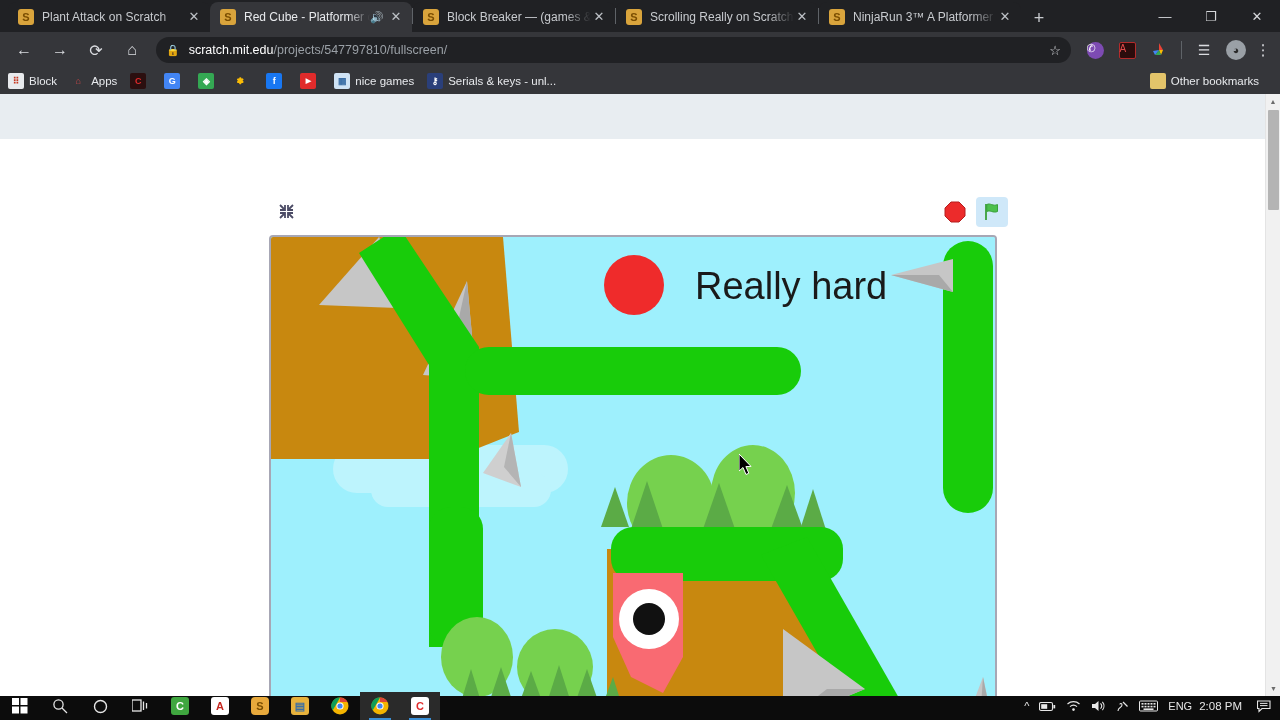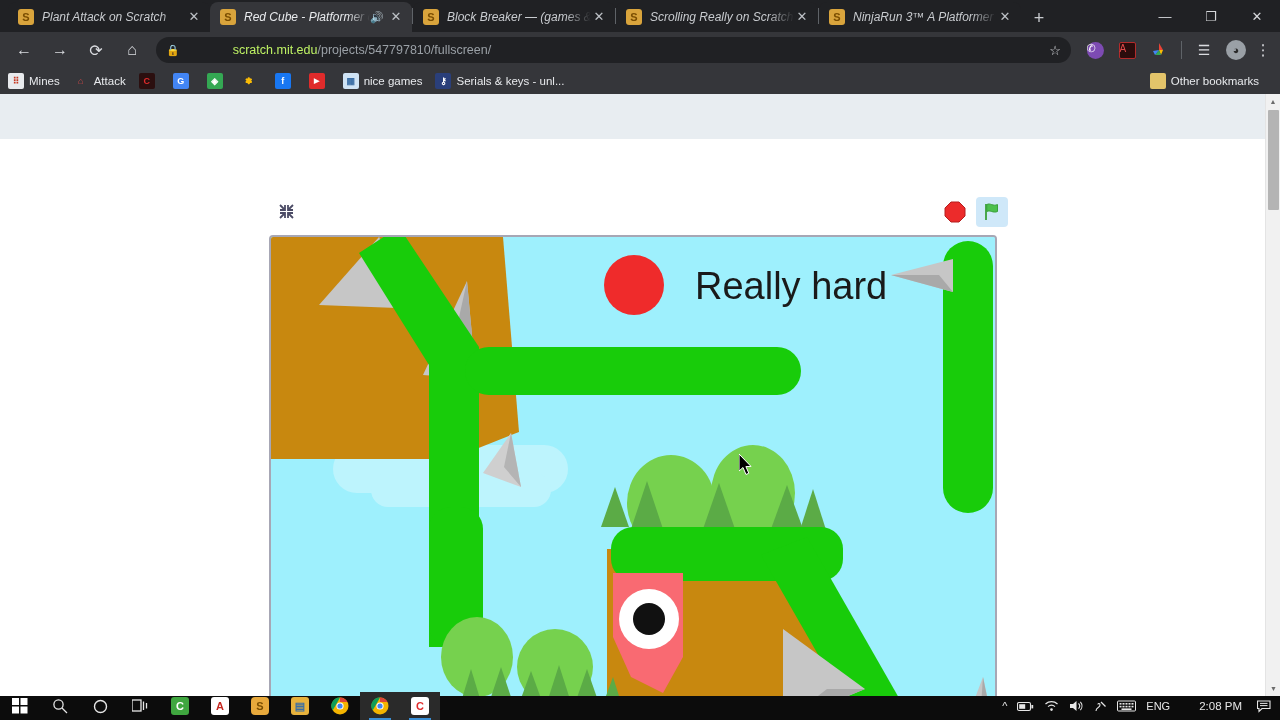--- a/index.html
+++ b/index.html
@@ -26,21 +26,20 @@
   .tab .favicon {
     width: 16px; height: 16px; flex: 0 0 16px; margin-right: 8px;
     border-radius: 3px; display: flex; align-items: center;
     justify-content: center; font-size: 11px; font-weight: bold;
   }
   .fav-scratch { background: #d9a43c; color: #7a4d00; border-radius: 50%; }
   .tab .tab-title {
     flex: 1 1 auto; white-space: nowrap; overflow: hidden;
     -webkit-mask-image: linear-gradient(to right,#000 82%,transparent 100%);
     mask-image: linear-gradient(to right,#000 82%,transparent 100%);
-    font-style: italic;
   }
   .tab .audio-ico { width: 14px; margin-right: 4px; color:#c8cbcf; font-size:11px; }
   .tab .tab-close {
     width: 16px; height: 16px; flex: 0 0 16px; line-height: 15px;
     text-align: center; font-size: 13px; color: #bdc1c6;
   }
   .tab-sep { width:1px; height:16px; background:#5f6368; align-self:center; }
   .newtab {
     width: 28px; height: 28px; color:#c8cbcf; font-size: 18px;
     display:flex; align-items:center; justify-content:center; margin-left: 4px;
@@ -53,21 +52,21 @@
 
   .toolbar { height: 36px; display: flex; align-items: center; padding: 0 6px; background:#35363a; }
   .navbtn { width: 30px; height: 30px; display:flex; align-items:center; justify-content:center;
             color:#dadce0; font-size: 16px; margin: 0 3px; }
   .omnibox {
     flex: 1 1 auto; height: 26px; background: #202124; border-radius: 13px;
     display: flex; align-items: center; padding: 0 10px; margin: 0 8px 0 6px;
     font-size: 12.5px; color: #9aa0a6;
   }
   .lock { margin-right: 9px; color:#9aa0a6; font-size: 11px; }
-  .url-host { color: #bef264; margin-left: 44px; }
+  .url-host { color: #ffffff; }
   .omni-star { margin-left:auto; color:#dadce0; font-size:13px; }
   .ext { width: 26px; height: 26px; margin: 0 3px; display:flex;
          align-items:center; justify-content:center; font-size:11px; }
   .ext-viber { background:#7d4bb3; color:#fff; border-radius:50%; width:17px; height:17px; }
   .ext-pdf { background:#2b0c0c; border:1px solid #b32b2b; color:#e24a4a; width:17px;height:17px;
              border-radius:2px; font-size:10px; }
   .ext-gd { width:16px; height:16px; position:relative; }
   .ext-list { color:#dadce0; font-size:14px; }
   .ext-avatar { width:20px; height:20px; border-radius:50%; background:#9aa0a6; color:#2b2b2b;
                 font-size:11px; display:flex;align-items:center;justify-content:center;}
@@ -112,21 +111,21 @@
               background:#b4b4b4; border-radius:1px; }
 
   
   .taskbar { height:28px; background:#0c0c0c; display:flex; align-items:center; }
   .tb-item { width:40px; height:28px; display:flex; align-items:center; justify-content:center; }
   .tb-item.running { background:#2a2a2a; position:relative; }
   .tb-item.running::after { content:''; position:absolute; bottom:0; left:9px; width:22px; height:2px;
                             background:#3a8fd6; }
   .tray { margin-left:auto; display:flex; align-items:center; color:#e6e6e6; font-size:11px; }
   .tray > * { margin: 0 5px; display:flex; align-items:center; }
-  .tray-clock { font-size:11.5px; margin-left:24px; }
+  .tray-clock { font-size:11.5px; margin-left:2px; }
   .tray-notif { margin: 0 8px 0 10px; font-size:13px; }
   .appico { width:18px; height:18px; border-radius:3px; display:flex;
             align-items:center; justify-content:center; font-size:11px; font-weight:bold; color:#fff; }
 </style>
 </head>
 <body>
 
 <div id="browser">
 
   <div class="tabstrip">
@@ -208,25 +207,25 @@
     <div class="ext ext-list">☰</div>
     <div class="ext">
         <span class="ext-avatar">◕</span>
       </div>
     <div class="kebab">⋮</div>
   </div>
 
   <div class="bookmarks">
     <div class="bm">
       <span class="bmi" style="background:#e8eaed;color:#c5361f;">⠿</span>
-      <span>Mines</span>
+      <span>Block</span>
     </div>
     <div class="bm">
       <span class="bmi" style="color:#e24a4a;">⌂</span>
-      <span>Attack</span>
+      <span>Apps</span>
     </div>
     <div class="bm">
       <span class="bmi" style="background:#2b0f0f;color:#e02b2b;">C</span>
     </div>
     <div class="bm">
       <span class="bmi" style="background:#4285f4;color:#fff;">G</span>
     </div>
     <div class="bm">
       <span class="bmi" style="background:#34a853;color:#fff;">◈</span>
     </div>

